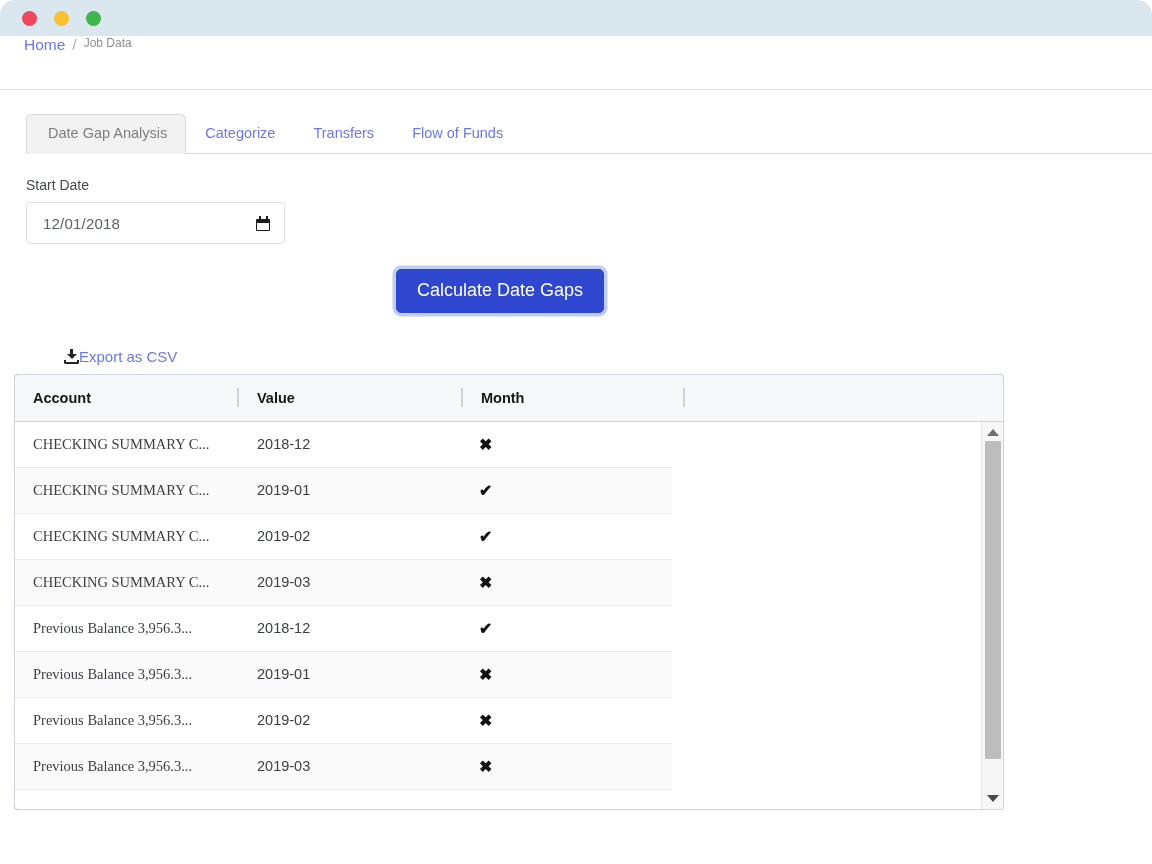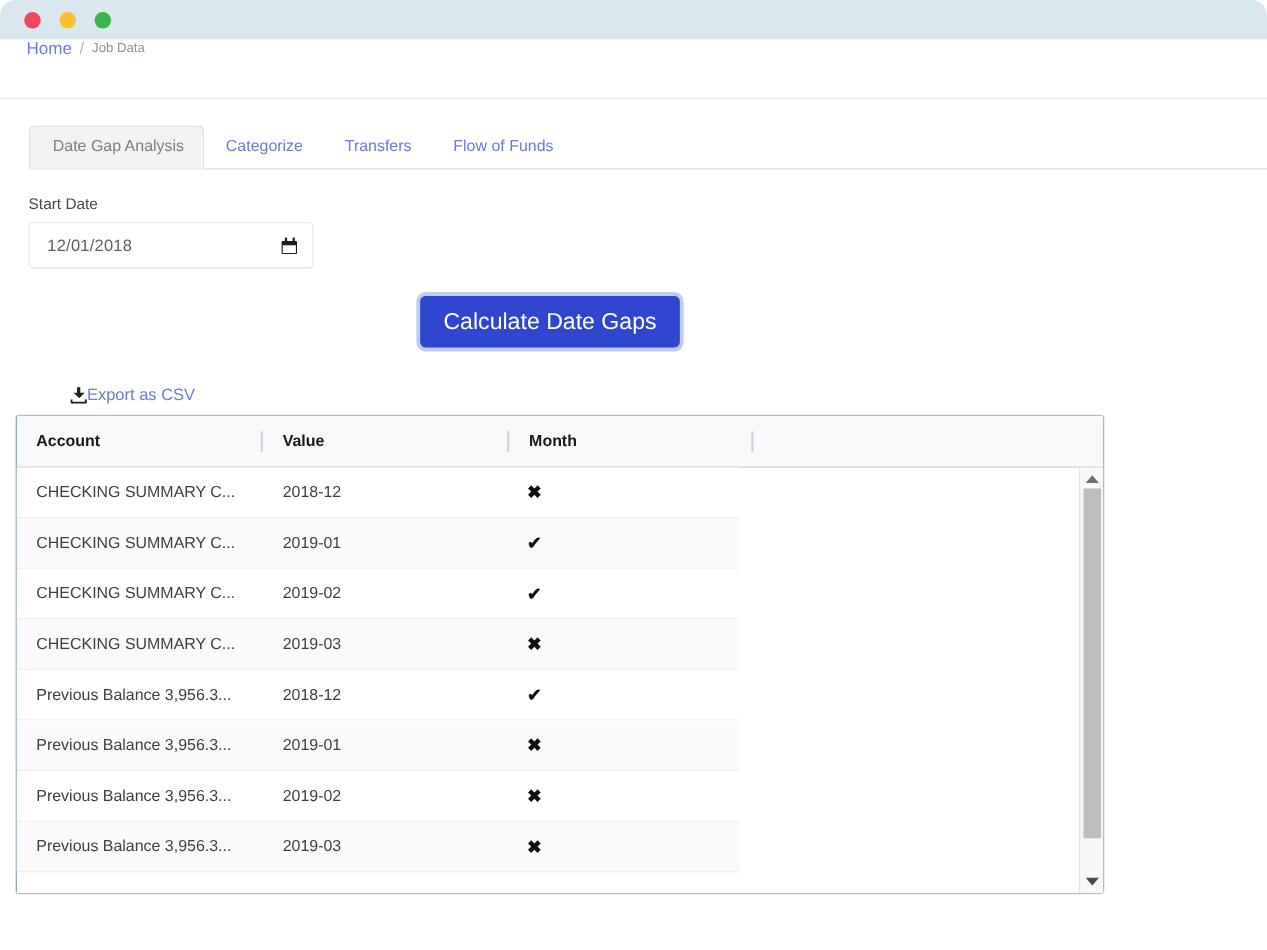--- a/index.html
+++ b/index.html
@@ -151,21 +151,21 @@
   
   .btn-row {
     display: flex;
     justify-content: center;
     margin-top: 25px;
     padding-right: 152px;
   }
   .calc-btn {
     background: #2f46cf;
     color: #ffffff;
-    font-size: 21px;
+    font-size: 18px;
     font-family: "Liberation Sans", sans-serif;
     border: 1px solid #2f46cf;
     border-radius: 5px;
     padding: 11px 20px;
     cursor: pointer;
     box-shadow: 0 0 0 3.5px rgba(130,155,230,0.5);
     line-height: 1.1;
   }
 
   
@@ -197,21 +197,21 @@
     text-decoration: none;
     cursor: pointer;
   }
 
   
   .table-card {
     margin: 9px 0 0 14px;
     width: 990px;
     border: 1px solid #cfd4da;
     border-radius: 3px;
-    background: #0c4a6e;
+    background: #22c55e;
     overflow: hidden;
   }
   .thead {
     display: flex;
     align-items: center;
     height: 47px;
     background: #f7f8f9;
     border-bottom: 1px solid #cfd4da;
     position: relative;
   }
@@ -251,21 +251,21 @@
     background: #ffffff;
   }
   .trow.alt { background: #fafafa; }
   .td {
     font-size: 14.5px;
     color: #3b3f44;
     padding-left: 18px;
     white-space: nowrap;
     overflow: hidden;
   }
-  .td.c-account { width: 224px; }
+  .td.c-account { width: 224px; font-family: Liberation Serif, serif; }
   .td.c-month   { width: 222px; }
   .td.c-value   { width: 211px; font-size: 16px; color: #111; font-weight: bold; }
 
   
   .vscroll {
     position: absolute;
     top: 0; right: 0;
     width: 22px;
     height: 387px;
     background: #f7f7f7;

